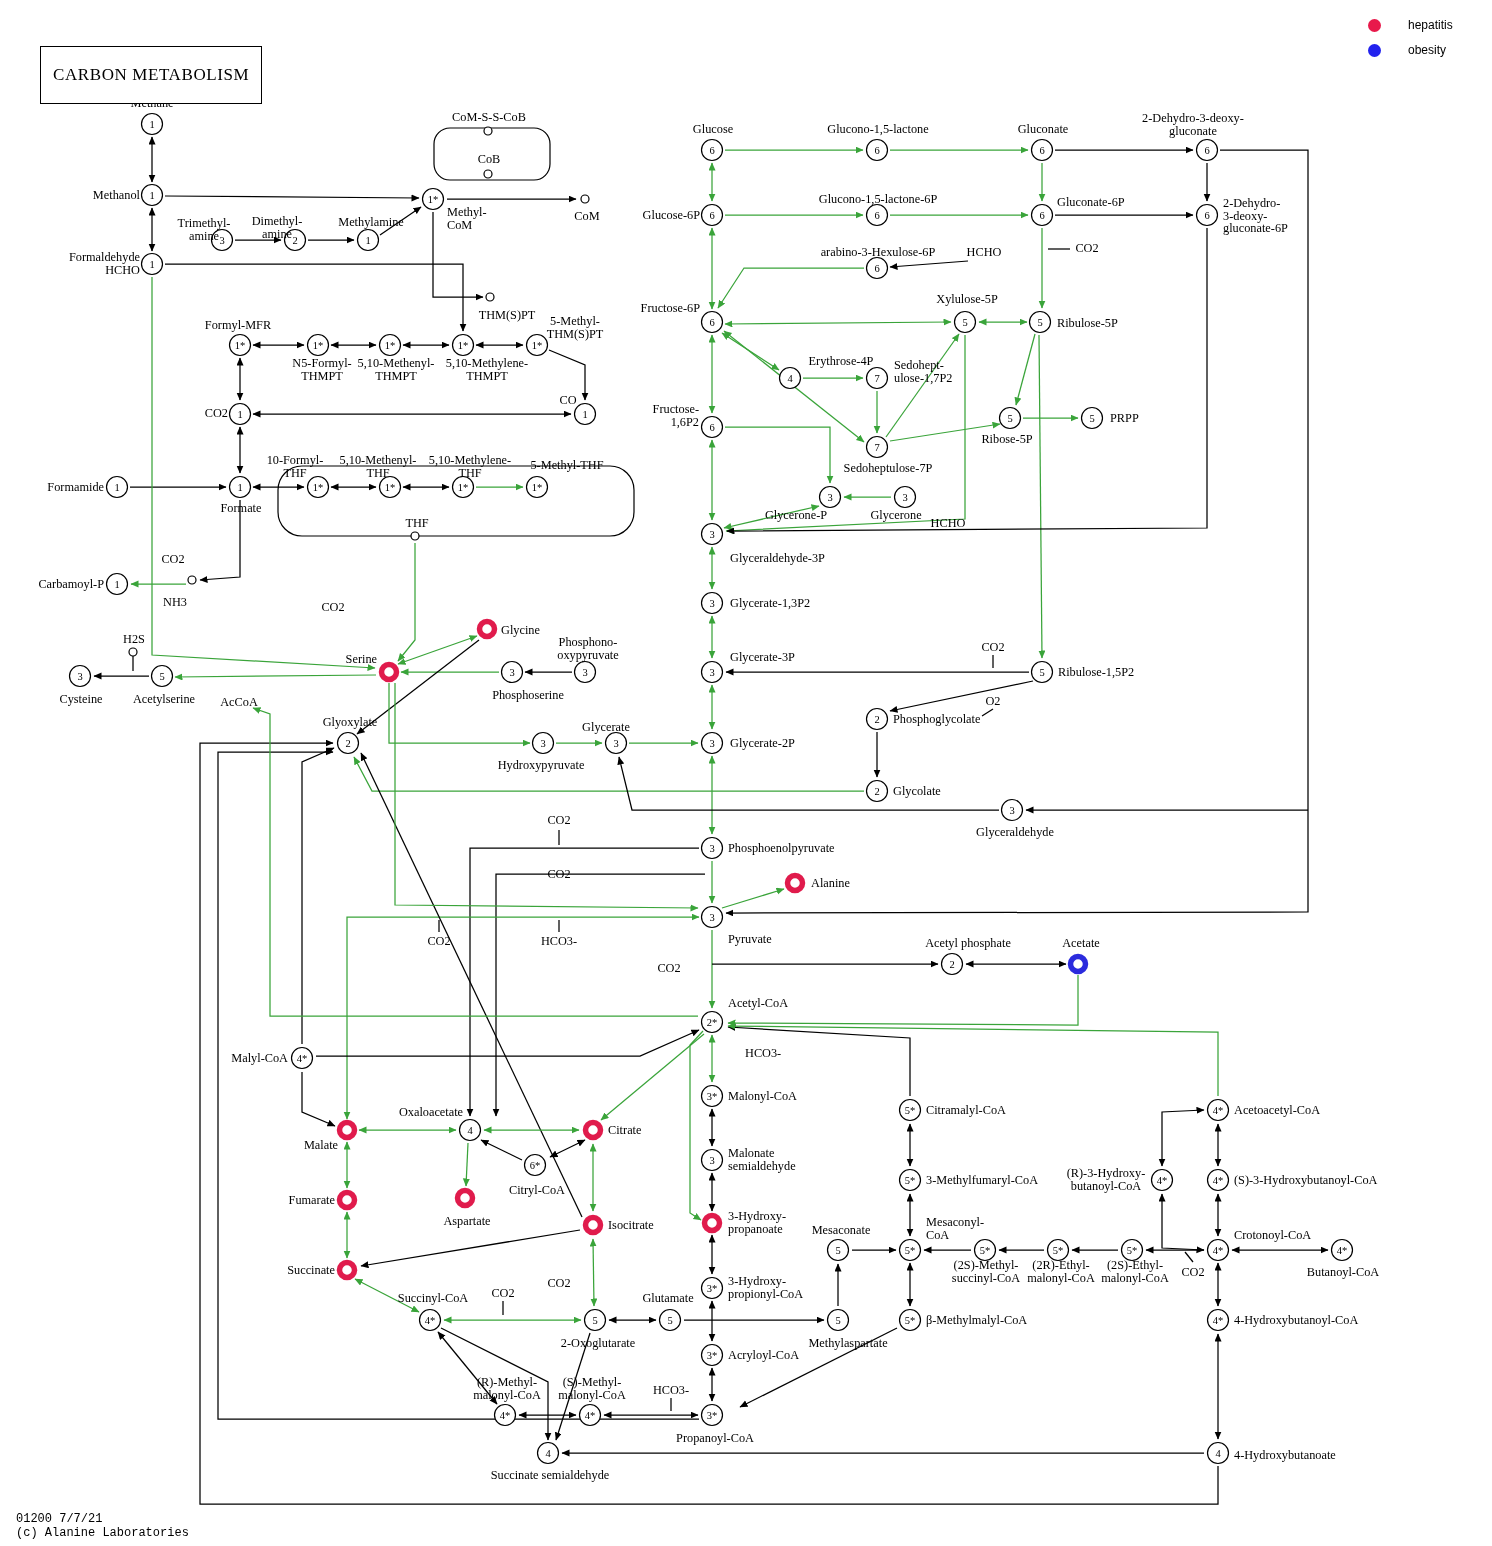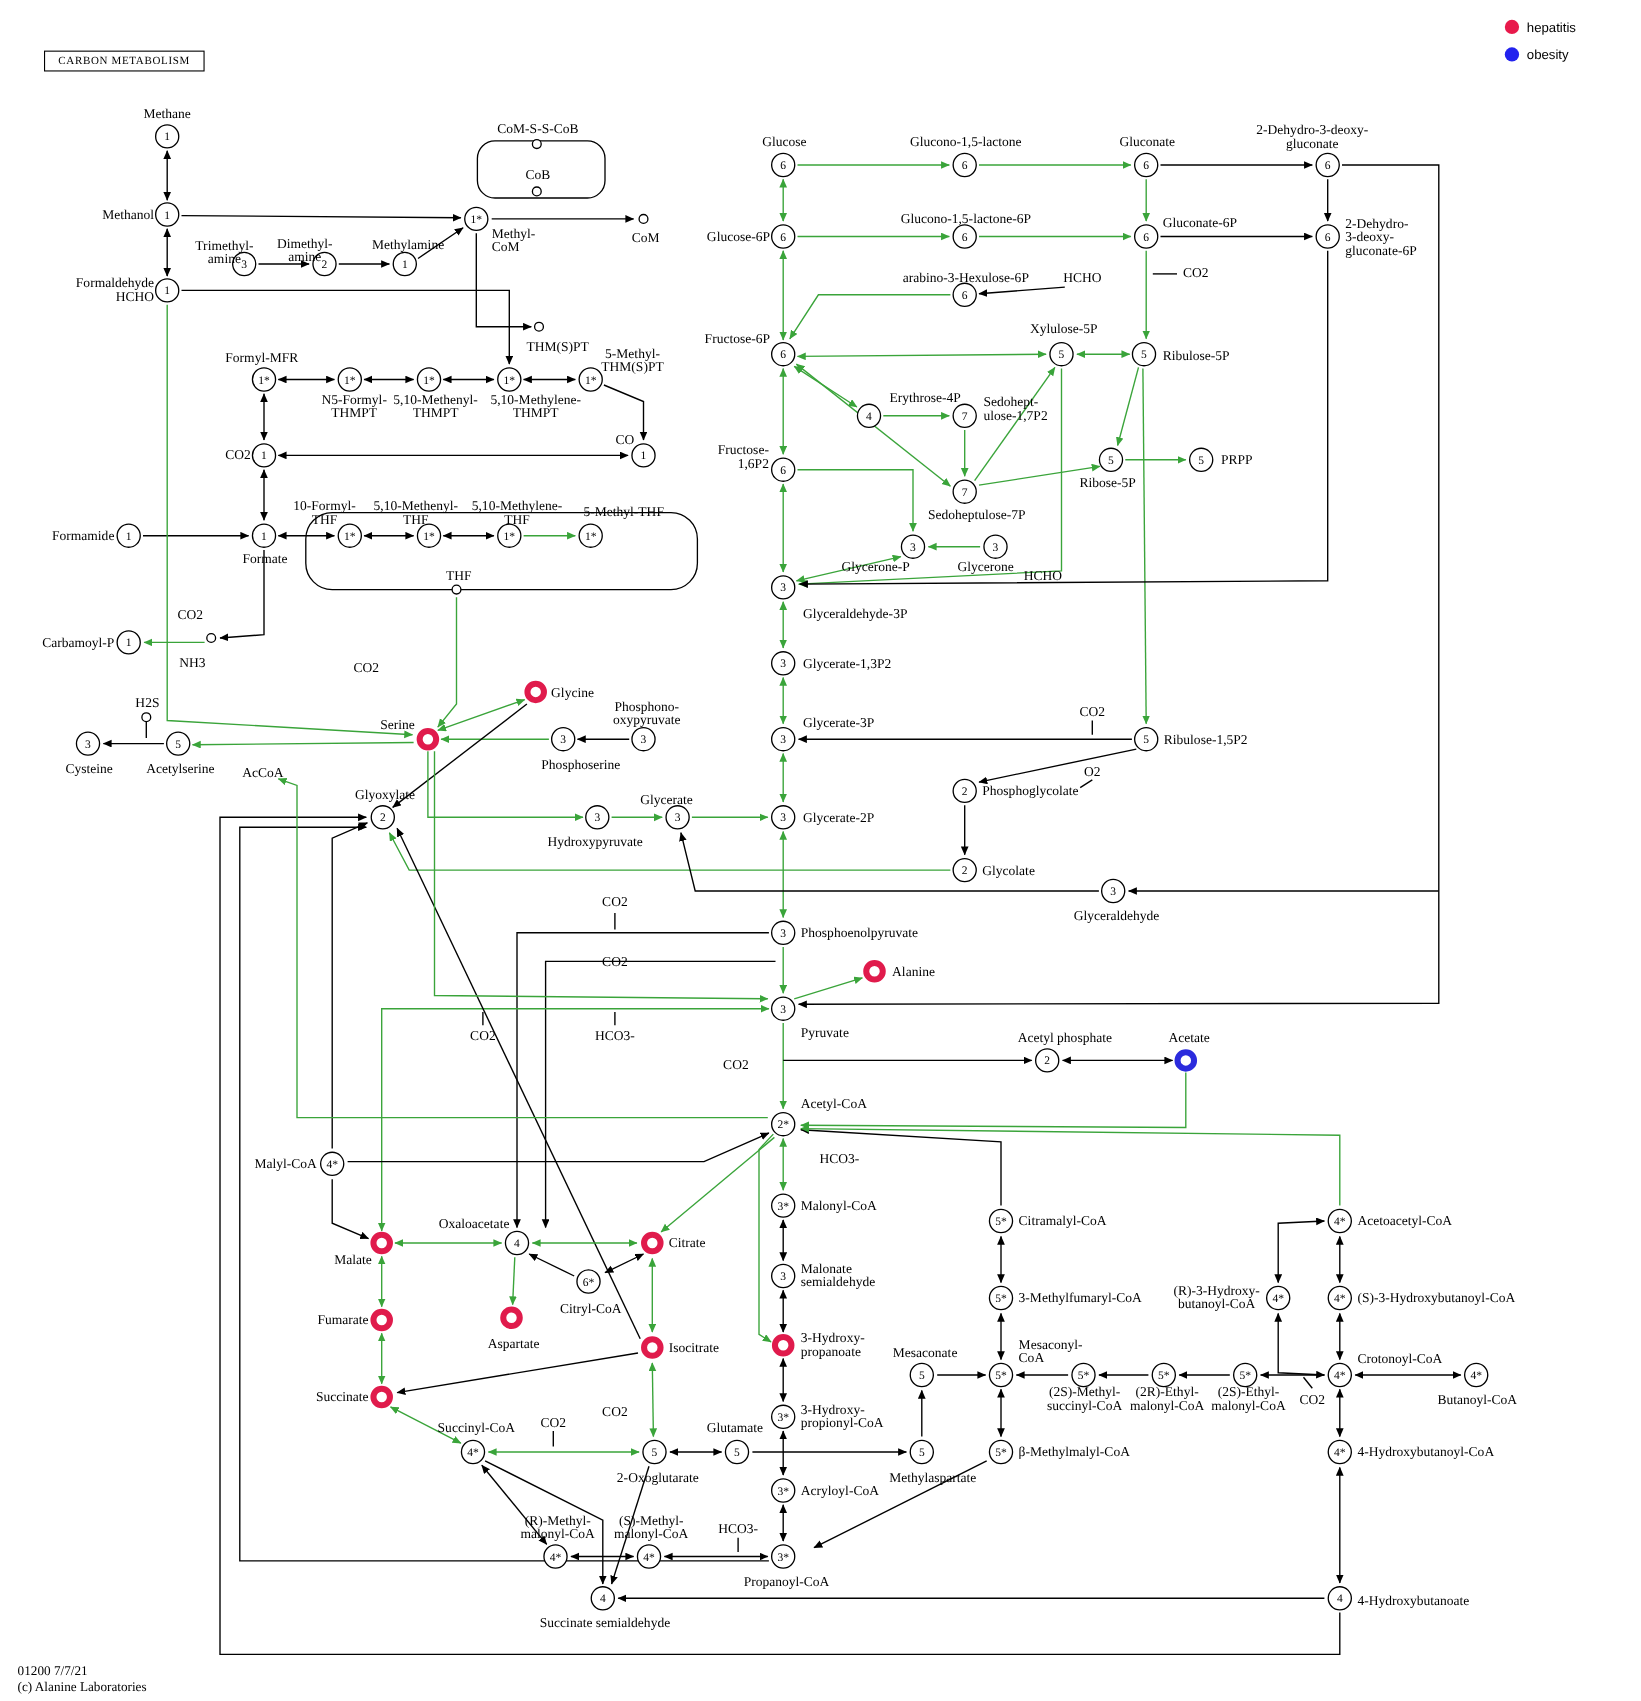--- a/index.html
+++ b/index.html
@@ -1,25 +1,25 @@
 <!DOCTYPE html>
 <html><head>
 <meta charset="utf-8">
 <style>
   html,body{margin:0;padding:0;background:#fff;}
   #canvas{position:relative;width:1492px;height:1546px;background:#fff;overflow:hidden;
           font-family:"Liberation Serif",serif;}
   #pathway-svg{position:absolute;left:0;top:0;}
   svg text{font-family:"Liberation Serif",serif;fill:#000;}
-  #title-box{position:absolute;left:40px;top:46px;border:1px solid #000;padding:3px 12px;
-             font-size:10px;letter-spacing:.6px;background:#fff;}
+  #title-box{position:absolute;left:40px;top:46px;border:1px solid #000;padding:18px 12px;
+             font-size:17px;letter-spacing:.6px;background:#fff;}
   #legend{position:absolute;left:1368px;top:18px;font-family:"Liberation Sans",sans-serif;font-size:12px;}
-  .legend-row{display:flex;align-items:flex-start;gap:7px;margin-bottom:11px;}
+  .legend-row{display:flex;align-items:flex-end;gap:27px;margin-bottom:11px;}
   .legend-dot{width:13px;height:13px;border-radius:50%;flex:0 0 auto;}
-  #footer{position:absolute;left:16px;top:1512px;font-size:12px;line-height:1.2;}
+  #footer{position:absolute;left:16px;top:1512px;font-size:12px;line-height:1.2;font-family:Liberation Mono, monospace;}
 </style>
 </head>
 <body>
 
 <div id="canvas">
 
   <svg id="pathway-svg" width="1492" height="1546" viewBox="0 0 1492 1546">
     <defs>
       <marker id="ar-k" orient="auto" markerUnits="userSpaceOnUse" markerWidth="10" markerHeight="9" refX="7.5" refY="3.5">
         <path d="M0,0 L8,3.5 L0,7 Z" fill="#000000"></path>

